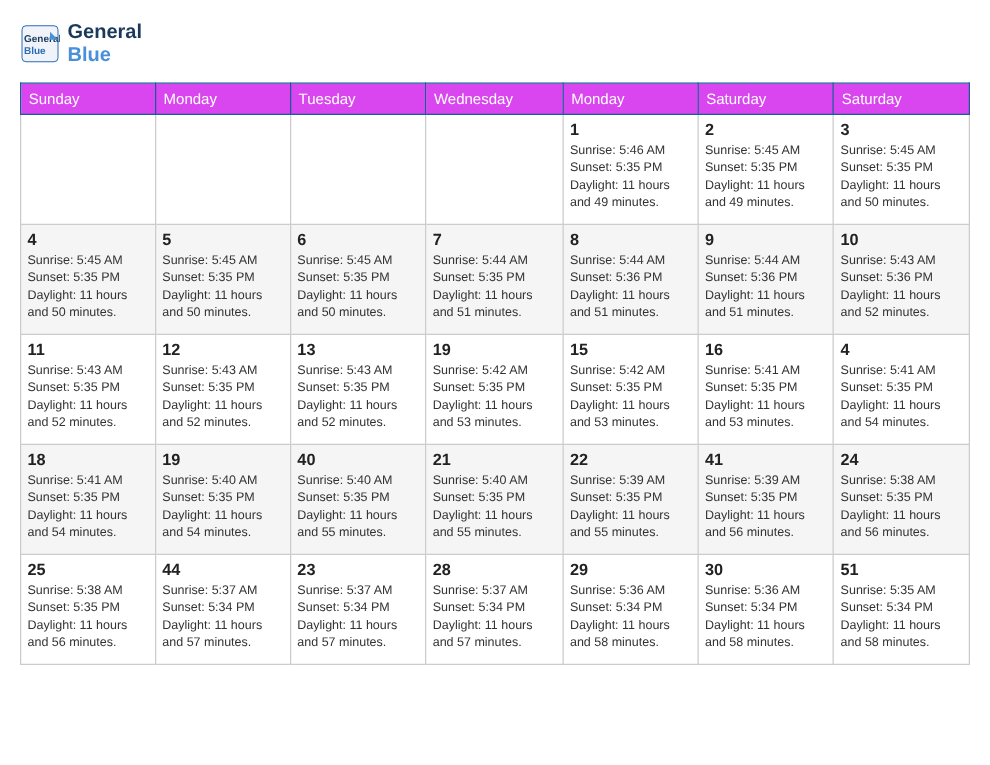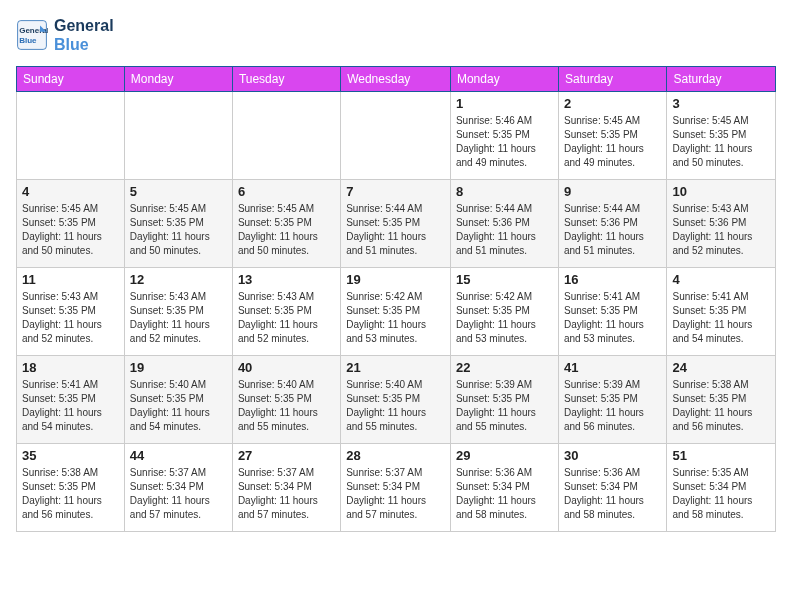--- a/index.html
+++ b/index.html
@@ -290,35 +290,35 @@
         <td>
           <div class="day-num">24</div>
           <div class="day-info" style="white-space: pre-line;">Sunrise: 5:38 AM
 Sunset: 5:35 PM
 Daylight: 11 hours
 and 56 minutes.</div>
         </td>
       </tr>
       <tr>
         <td>
-          <div class="day-num">35</div>
+          <div class="day-num">25</div>
           <div class="day-info" style="white-space: pre-line;">Sunrise: 5:38 AM
 Sunset: 5:35 PM
 Daylight: 11 hours
 and 56 minutes.</div>
         </td>
         <td>
           <div class="day-num">44</div>
           <div class="day-info" style="white-space: pre-line;">Sunrise: 5:37 AM
 Sunset: 5:34 PM
 Daylight: 11 hours
 and 57 minutes.</div>
         </td>
         <td>
-          <div class="day-num">27</div>
+          <div class="day-num">23</div>
           <div class="day-info" style="white-space: pre-line;">Sunrise: 5:37 AM
 Sunset: 5:34 PM
 Daylight: 11 hours
 and 57 minutes.</div>
         </td>
         <td>
           <div class="day-num">28</div>
           <div class="day-info" style="white-space: pre-line;">Sunrise: 5:37 AM
 Sunset: 5:34 PM
 Daylight: 11 hours

